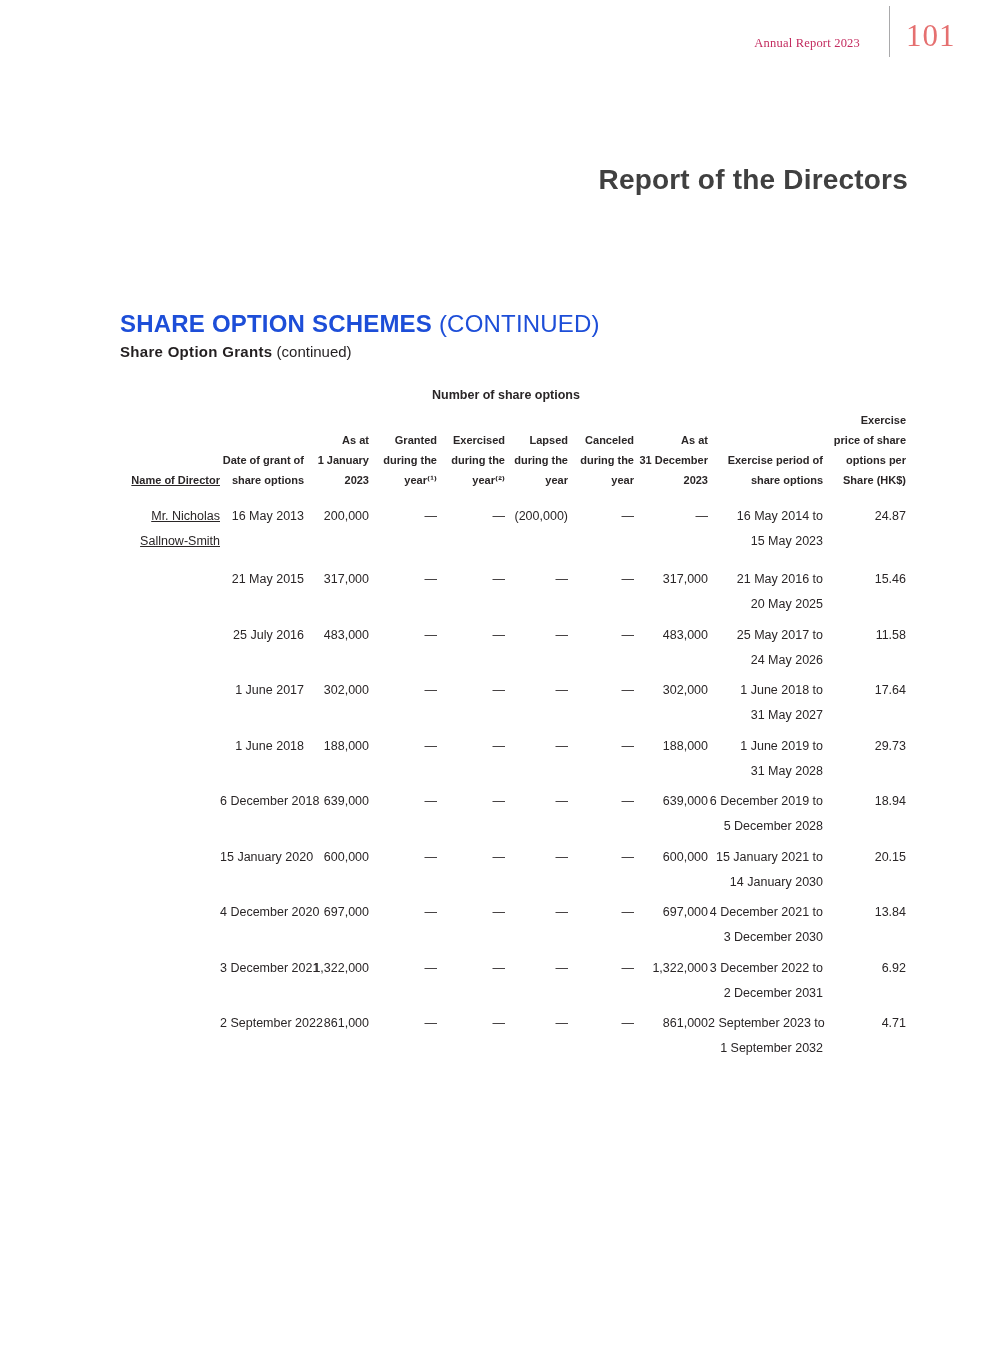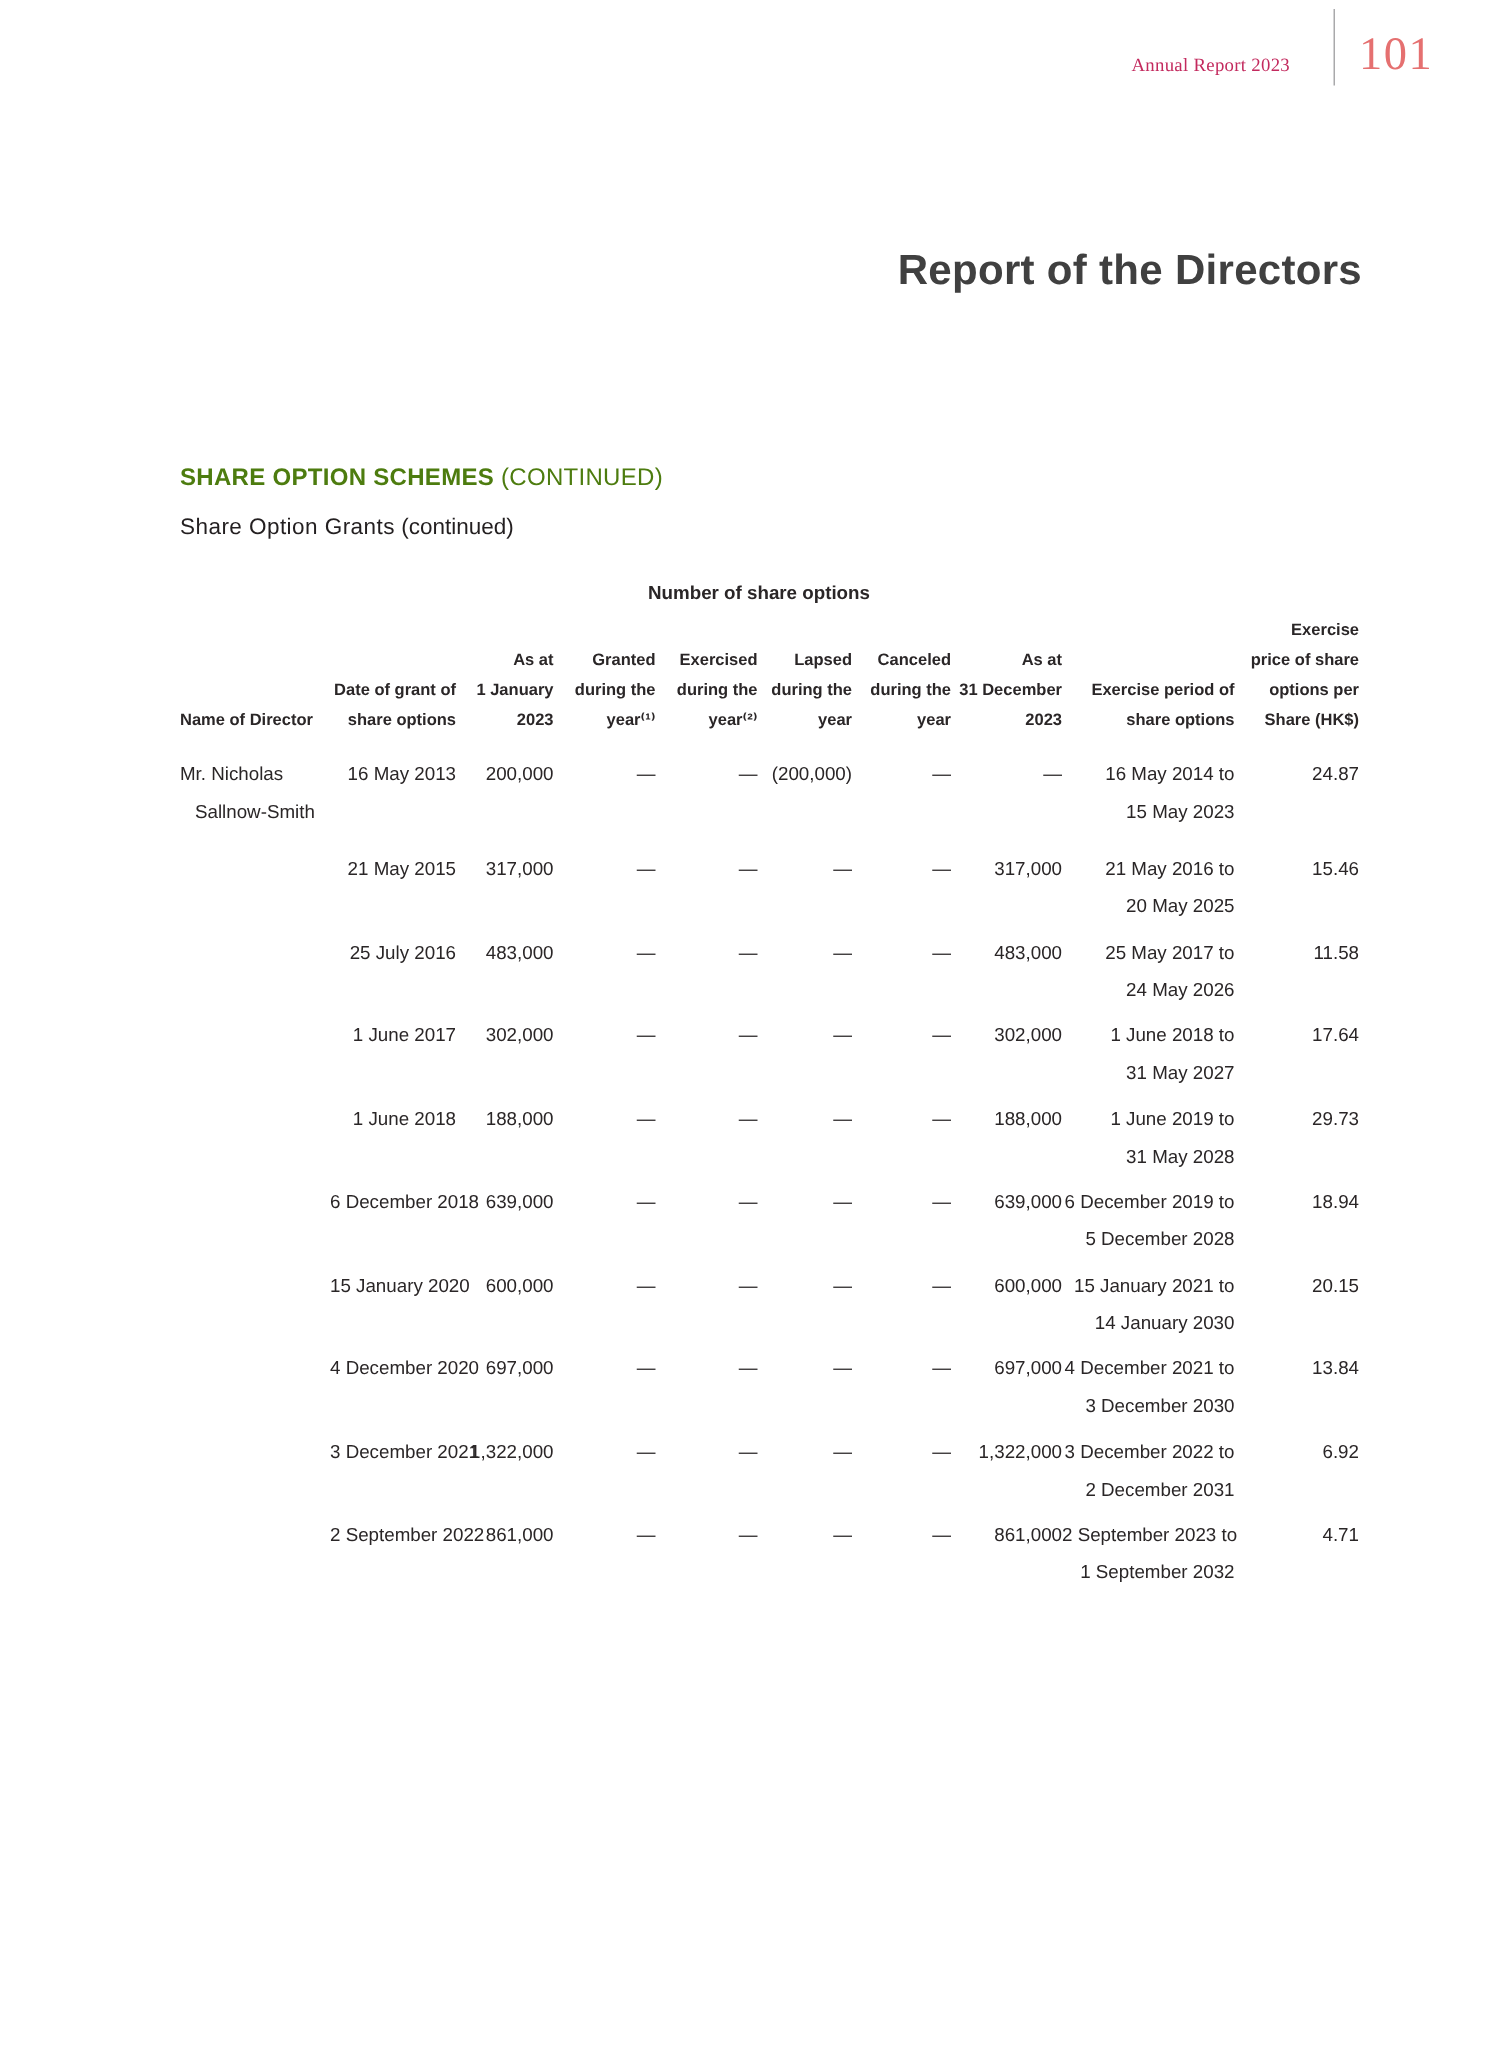--- a/index.html
+++ b/index.html
@@ -51,35 +51,35 @@
     color: #404040;
     margin: 0;
     letter-spacing: 0.2px;
   }
 
   
   .section-heading {
     position: absolute;
     top: 310px;
     left: 120px;
-    font-size: 16px;
-    color: #4d7c0f;
+    font-size: 24px;
+    color: #1d4ed8;
     letter-spacing: 0.2px;
   }
   .section-heading .main { font-weight: 700; }
   .section-heading .suffix { font-weight: 400; }
 
   .sub-heading {
     position: absolute;
     top: 343px;
     left: 120px;
     font-size: 15px;
     color: #231f20;
   }
-  .sub-heading .main { font-weight: 400; letter-spacing: 0.3px; }
+  .sub-heading .main { font-weight: 700; letter-spacing: 0.3px; }
   .sub-heading .suffix { font-weight: 400; }
 
   
   .table-wrap { position: absolute; top: 388px; left: 120px; }
   table.grants {
     border-collapse: collapse;
     table-layout: fixed;
     width: 786px;
     font-size: 12.5px;
     color: #2a2627;
@@ -99,21 +99,21 @@
     line-height: 14px;
     font-size: 12.5px;
     white-space: nowrap;
   }
   thead tr.col-headers th {
     font-weight: 700;
     vertical-align: bottom;
     line-height: 20px;
     font-size: 11px;
   }
-  th.a-left, td.a-left { text-align: left; }
+  th.a-left, td.a-left { text-align: right; text-decoration: underline; }
   th.a-right, td.a-right { text-align: right; }
 
   tbody tr { height: 55.5px; }
   tbody tr:first-child { height: 77px; }
   tbody tr:first-child td { padding-top: 14px; }
   tbody td {
     vertical-align: top;
     line-height: 25px;
     white-space: nowrap;
   }

